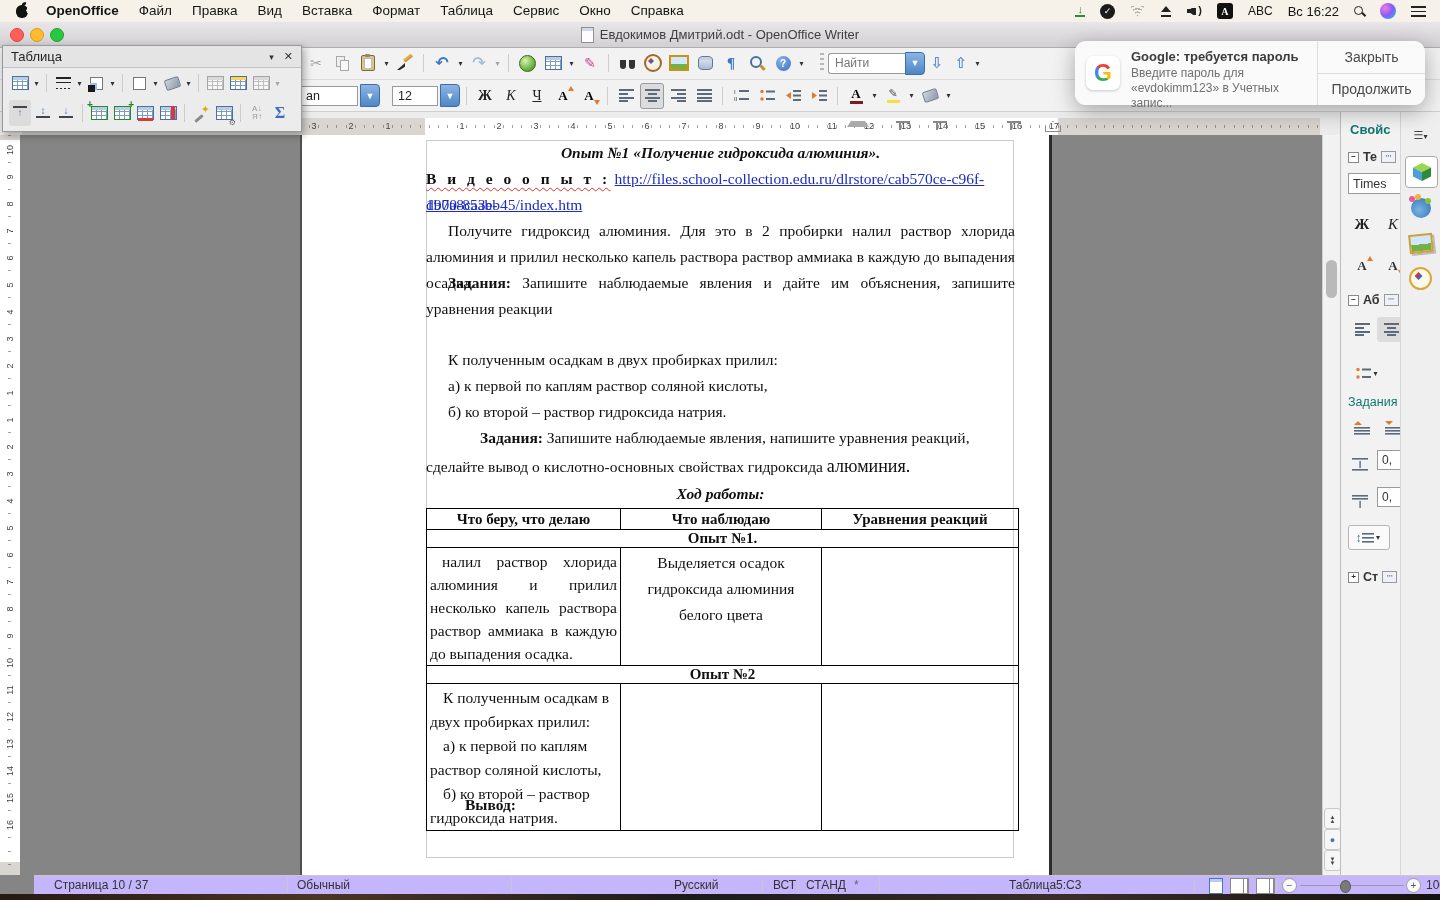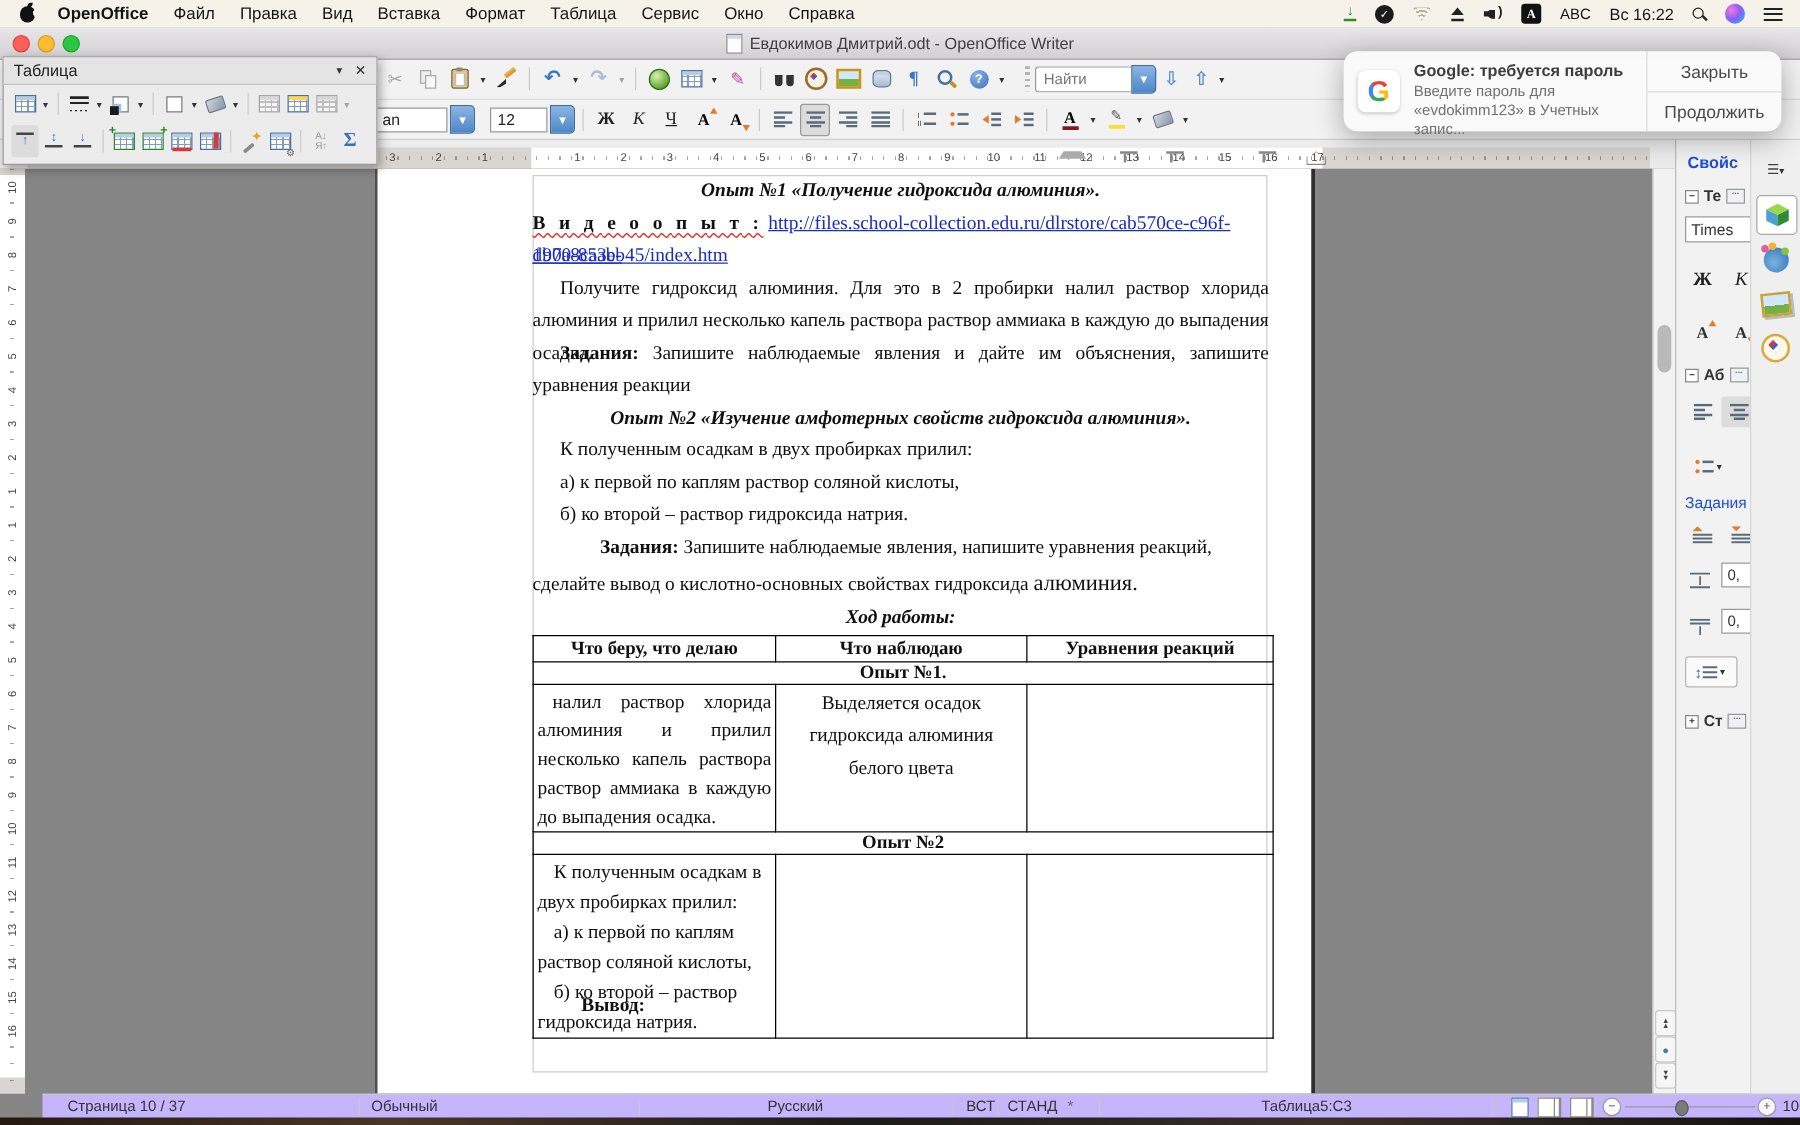--- a/index.html
+++ b/index.html
@@ -203,21 +203,21 @@
   
   .vsb{left:1322px;top:135px;width:18px;height:740px;background:#f2f2f2;border-left:1px solid #d0d0d0;z-index:3;}
   .vsb .thumb{position:absolute;left:3px;top:125px;width:11px;height:38px;background:#b9b9b9;border-radius:6px;}
   .sbbtn{position:absolute;left:1px;width:15px;height:19px;border:1px solid #c9c9c9;background:#f6f6f6;border-radius:3px;
          display:flex;flex-direction:column;align-items:center;justify-content:center;font-size:6px;color:#444;line-height:4px;}
   .navdot{color:#3a7ea0;font-size:9px !important;}
 
   
   .sidebar{left:1340px;top:112px;width:100px;height:763px;background:#f2f2f2;border-left:1px solid #bdbdbd;
            overflow:hidden;z-index:3;font-size:12px;color:#333;}
-  .sbt{position:absolute;font-weight:bold;font-size:13px;color:#1d4ed8;}
+  .sbt{position:absolute;font-weight:bold;font-size:13px;color:#0f766e;}
   .sec{position:absolute;display:flex;align-items:center;gap:4px;font-weight:bold;font-size:12.5px;}
   .pm{width:9px;height:9px;border:1px solid #888;background:#fff;font-size:8px;line-height:7px;text-align:center;color:#333;}
   .dlgic{width:13px;height:10px;border:1px solid #999;background:#eef2f8;font-size:6px;line-height:8px;text-align:center;color:#666;}
   .scombo{position:absolute;height:21px;background:#fff;border:1px solid #999;font-size:12.5px;display:flex;align-items:center;padding-left:4px;box-sizing:border-box;}
   .sbtn{position:absolute;width:26px;height:23px;display:flex;align-items:center;justify-content:center;border:1px solid transparent;border-radius:3px;}
   .sfield{position:absolute;width:30px;height:20px;background:#fff;border:1px solid #999;font-size:12px;display:flex;align-items:center;padding-left:4px;box-sizing:border-box;}
   .deck{left:1400px;top:112px;width:40px;height:763px;background:#efefef;border-left:1px solid #d6d6d6;z-index:4;}
   .dicon{position:absolute;left:4px;width:31px;height:30px;display:flex;align-items:center;justify-content:center;border-radius:4px;}
   .dsel{background:#fff;border:1px solid #a9a9a9;}
   .cube{width:20px;height:20px;}
@@ -551,21 +551,20 @@
       <div class="blk" style="top:57px;">
         <a class="lnk">1b0a8caabb45/index.htm</a>
       </div>
 
       <div class="blk jus ind" style="top:83px;">Получите гидроксид алюминия. Для это в 2 пробирки налил раствор хлорида алюминия и прилил несколько капель раствора раствор аммиака в каждую до выпадения осадка.</div>
 
       <div class="blk jus ind" style="top:135px;">
         <b>Задания:</b><span> Запишите наблюдаемые явления и дайте им объяснения, запишите уравнения реакции</span>
       </div>
 
-      <div class="blk ctr bi" style="top:187px;">Опыт №2 «Изучение амфотерных свойств гидроксида алюминия».</div>
 
       <div class="blk ind" style="top:212px;">К полученным осадкам в двух пробирках прилил:</div>
       <div class="blk ind" style="top:238px;">а) к первой по каплям раствор соляной кислоты,</div>
       <div class="blk ind" style="top:264px;">б) ко второй – раствор гидроксида натрия.</div>
 
       <div class="blk" style="top:318px;">
         <span>сделайте вывод о кислотно-основных свойствах гидроксида </span><span class="bigword">алюминия.</span>
       </div>
       <div class="blk" style="top:290px;text-indent:54px;">
         <b>Задания:</b><span> Запишите наблюдаемые явления, напишите уравнения реакций,</span>
@@ -880,21 +879,21 @@
       <div class="nbtn">Закрыть</div>
       <div class="nbtn">Продолжить</div>
     </div>
   </div>
 
   <div class="statusbar a">
     <span class="st" style="left:20px;">Страница  10 / 37</span>
     <span class="ssep" style="left:253px;"></span>
     <span class="st" style="left:263px;">Обычный</span>
     <span class="ssep" style="left:477px;"></span>
-    <span class="st" style="left:580px;text-align:right;">Русский</span>
+    <span class="st" style="left:640px;text-align:right;">Русский</span>
     <span class="ssep" style="left:728px;"></span>
     <span class="st" style="left:739px;">ВСТ</span>
     <span class="ssep" style="left:764px;"></span>
     <span class="st" style="left:772px;">СТАНД</span>
     <span class="st" style="left:820px;color:#666;">*</span>
     <span class="ssep" style="left:845px;"></span>
     <span class="st" style="left:975px;">Таблица5:C3</span>
     <span class="ssep" style="left:1160px;"></span>
     <span class="pvi act" style="left:1175px;"></span>
     <span class="pvi two" style="left:1196px;"></span>

